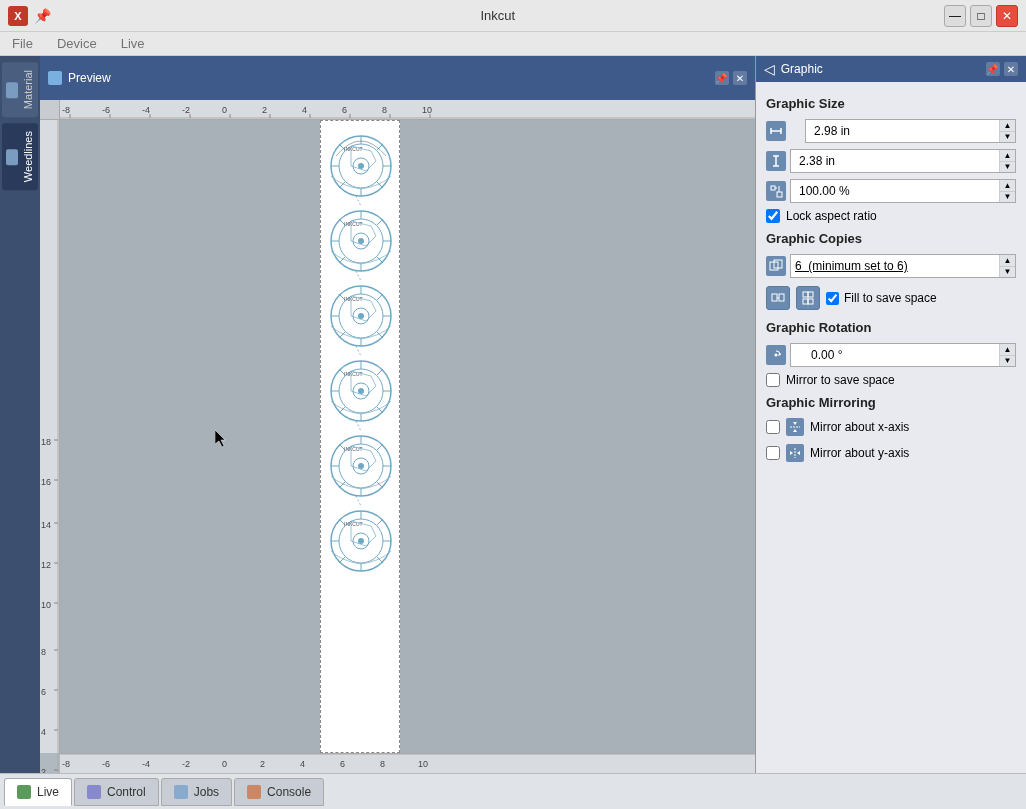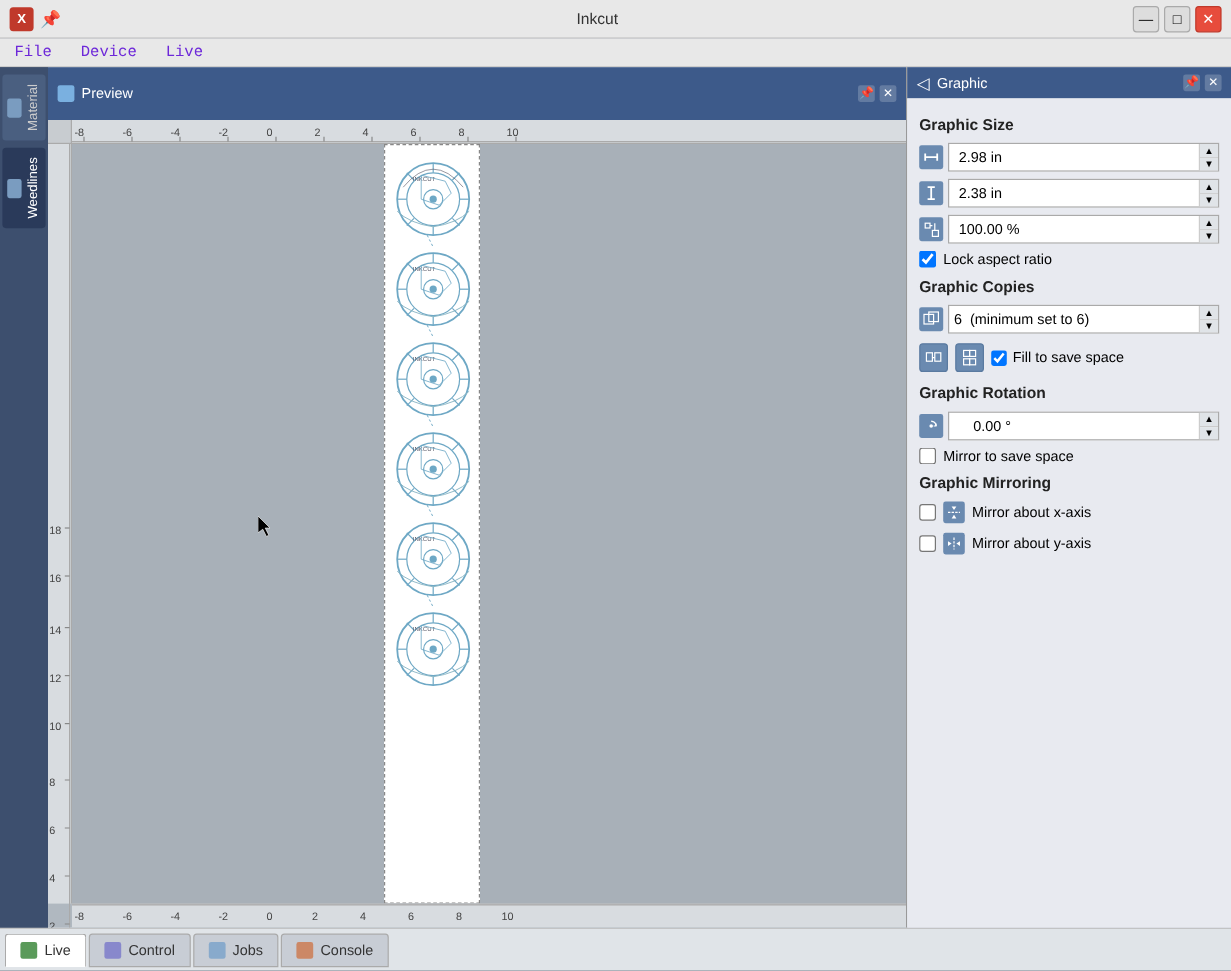--- a/index.html
+++ b/index.html
@@ -63,24 +63,23 @@
       background: #e8e8e8;
       height: 24px;
       display: flex;
       align-items: center;
       padding: 0 8px;
       border-bottom: 1px solid #ccc;
       gap: 16px;
     }
     .menu-item {
       font-size: 13px;
-      color: #6d28d9;
+      color: #737373;
       cursor: pointer;
       padding: 2px 4px;
-      font-family: Liberation Mono, monospace;
     }
 
     
     .main-area {
       display: flex;
       height: calc(809px - 32px - 24px - 36px);
     }
 
     
     .left-sidebar {
@@ -669,21 +668,21 @@
       <div class="section-title">Graphic Size</div>
 
       <div class="input-row">
         <div class="input-icon">
           <svg width="14" height="14" viewBox="0 0 14 14">
             <line x1="2" y1="7" x2="12" y2="7" stroke="white" stroke-width="1.5"></line>
             <line x1="2" y1="4" x2="2" y2="10" stroke="white" stroke-width="1.5"></line>
             <line x1="12" y1="4" x2="12" y2="10" stroke="white" stroke-width="1.5"></line>
           </svg>
         </div>
-        <div class="spin-input" style="position:relative;display:flex;border:1px solid #aaa;background:white;height:24px;flex:1;align-items:center;">
+        <div class="spin-input" style="position:relative;display:flex;border:1px solid #aaa;background:white;height:24px;flex:1;align-items:center;margin-left:15px;">
           <input type="text" style="border: none; background: transparent; width: calc(100% - 16px); font-size: 12px; padding: 0px 4px; outline: none;" value="2.98 in">
           <div class="spin-arrows" style="position:absolute;right:0;top:0;bottom:0;width:16px;display:flex;flex-direction:column;border-left:1px solid #ccc;">
             <button class="spin-up" style="flex:1;background:#e0e4e8;border:none;cursor:pointer;font-size:8px;border-bottom:1px solid #ccc;">▲</button>
             <button class="spin-down" style="flex:1;background:#e0e4e8;border:none;cursor:pointer;font-size:8px;">▼</button>
           </div>
         </div>
       </div>
 
       <div class="input-row">
         <div class="input-icon">
@@ -728,21 +727,21 @@
       <div class="section-title">Graphic Copies</div>
 
       <div class="copies-row">
         <div class="copies-icon">
           <svg width="14" height="14" viewBox="0 0 14 14">
             <rect x="1" y="3" width="8" height="8" fill="none" stroke="white" stroke-width="1"></rect>
             <rect x="5" y="1" width="8" height="8" fill="none" stroke="white" stroke-width="1"></rect>
           </svg>
         </div>
         <div class="copies-spinbox" style="position:relative;display:flex;border:1px solid #aaa;background:white;height:24px;flex:1;align-items:center;">
-          <input type="text" style="border: none; background: transparent; width: calc(100% - 16px); font-size: 12px; padding: 0px 4px; outline: none;" value="6  (minimum set to 6)">
+          <input type="text" style="border: none; background: transparent; width: calc(100% - 16px); font-size: 12px; padding: 0px 4px; outline: none; text-decoration: underline;" value="6  (minimum set to 6)">
           <div style="position:absolute;right:0;top:0;bottom:0;width:16px;display:flex;flex-direction:column;border-left:1px solid #ccc;">
             <button style="flex:1;background:#e0e4e8;border:none;cursor:pointer;font-size:8px;border-bottom:1px solid #ccc;">▲</button>
             <button style="flex:1;background:#e0e4e8;border:none;cursor:pointer;font-size:8px;">▼</button>
           </div>
         </div>
       </div>
 
       <div class="fill-row">
         <div class="fill-icon-btn">
           <svg width="14" height="14" viewBox="0 0 14 14">

